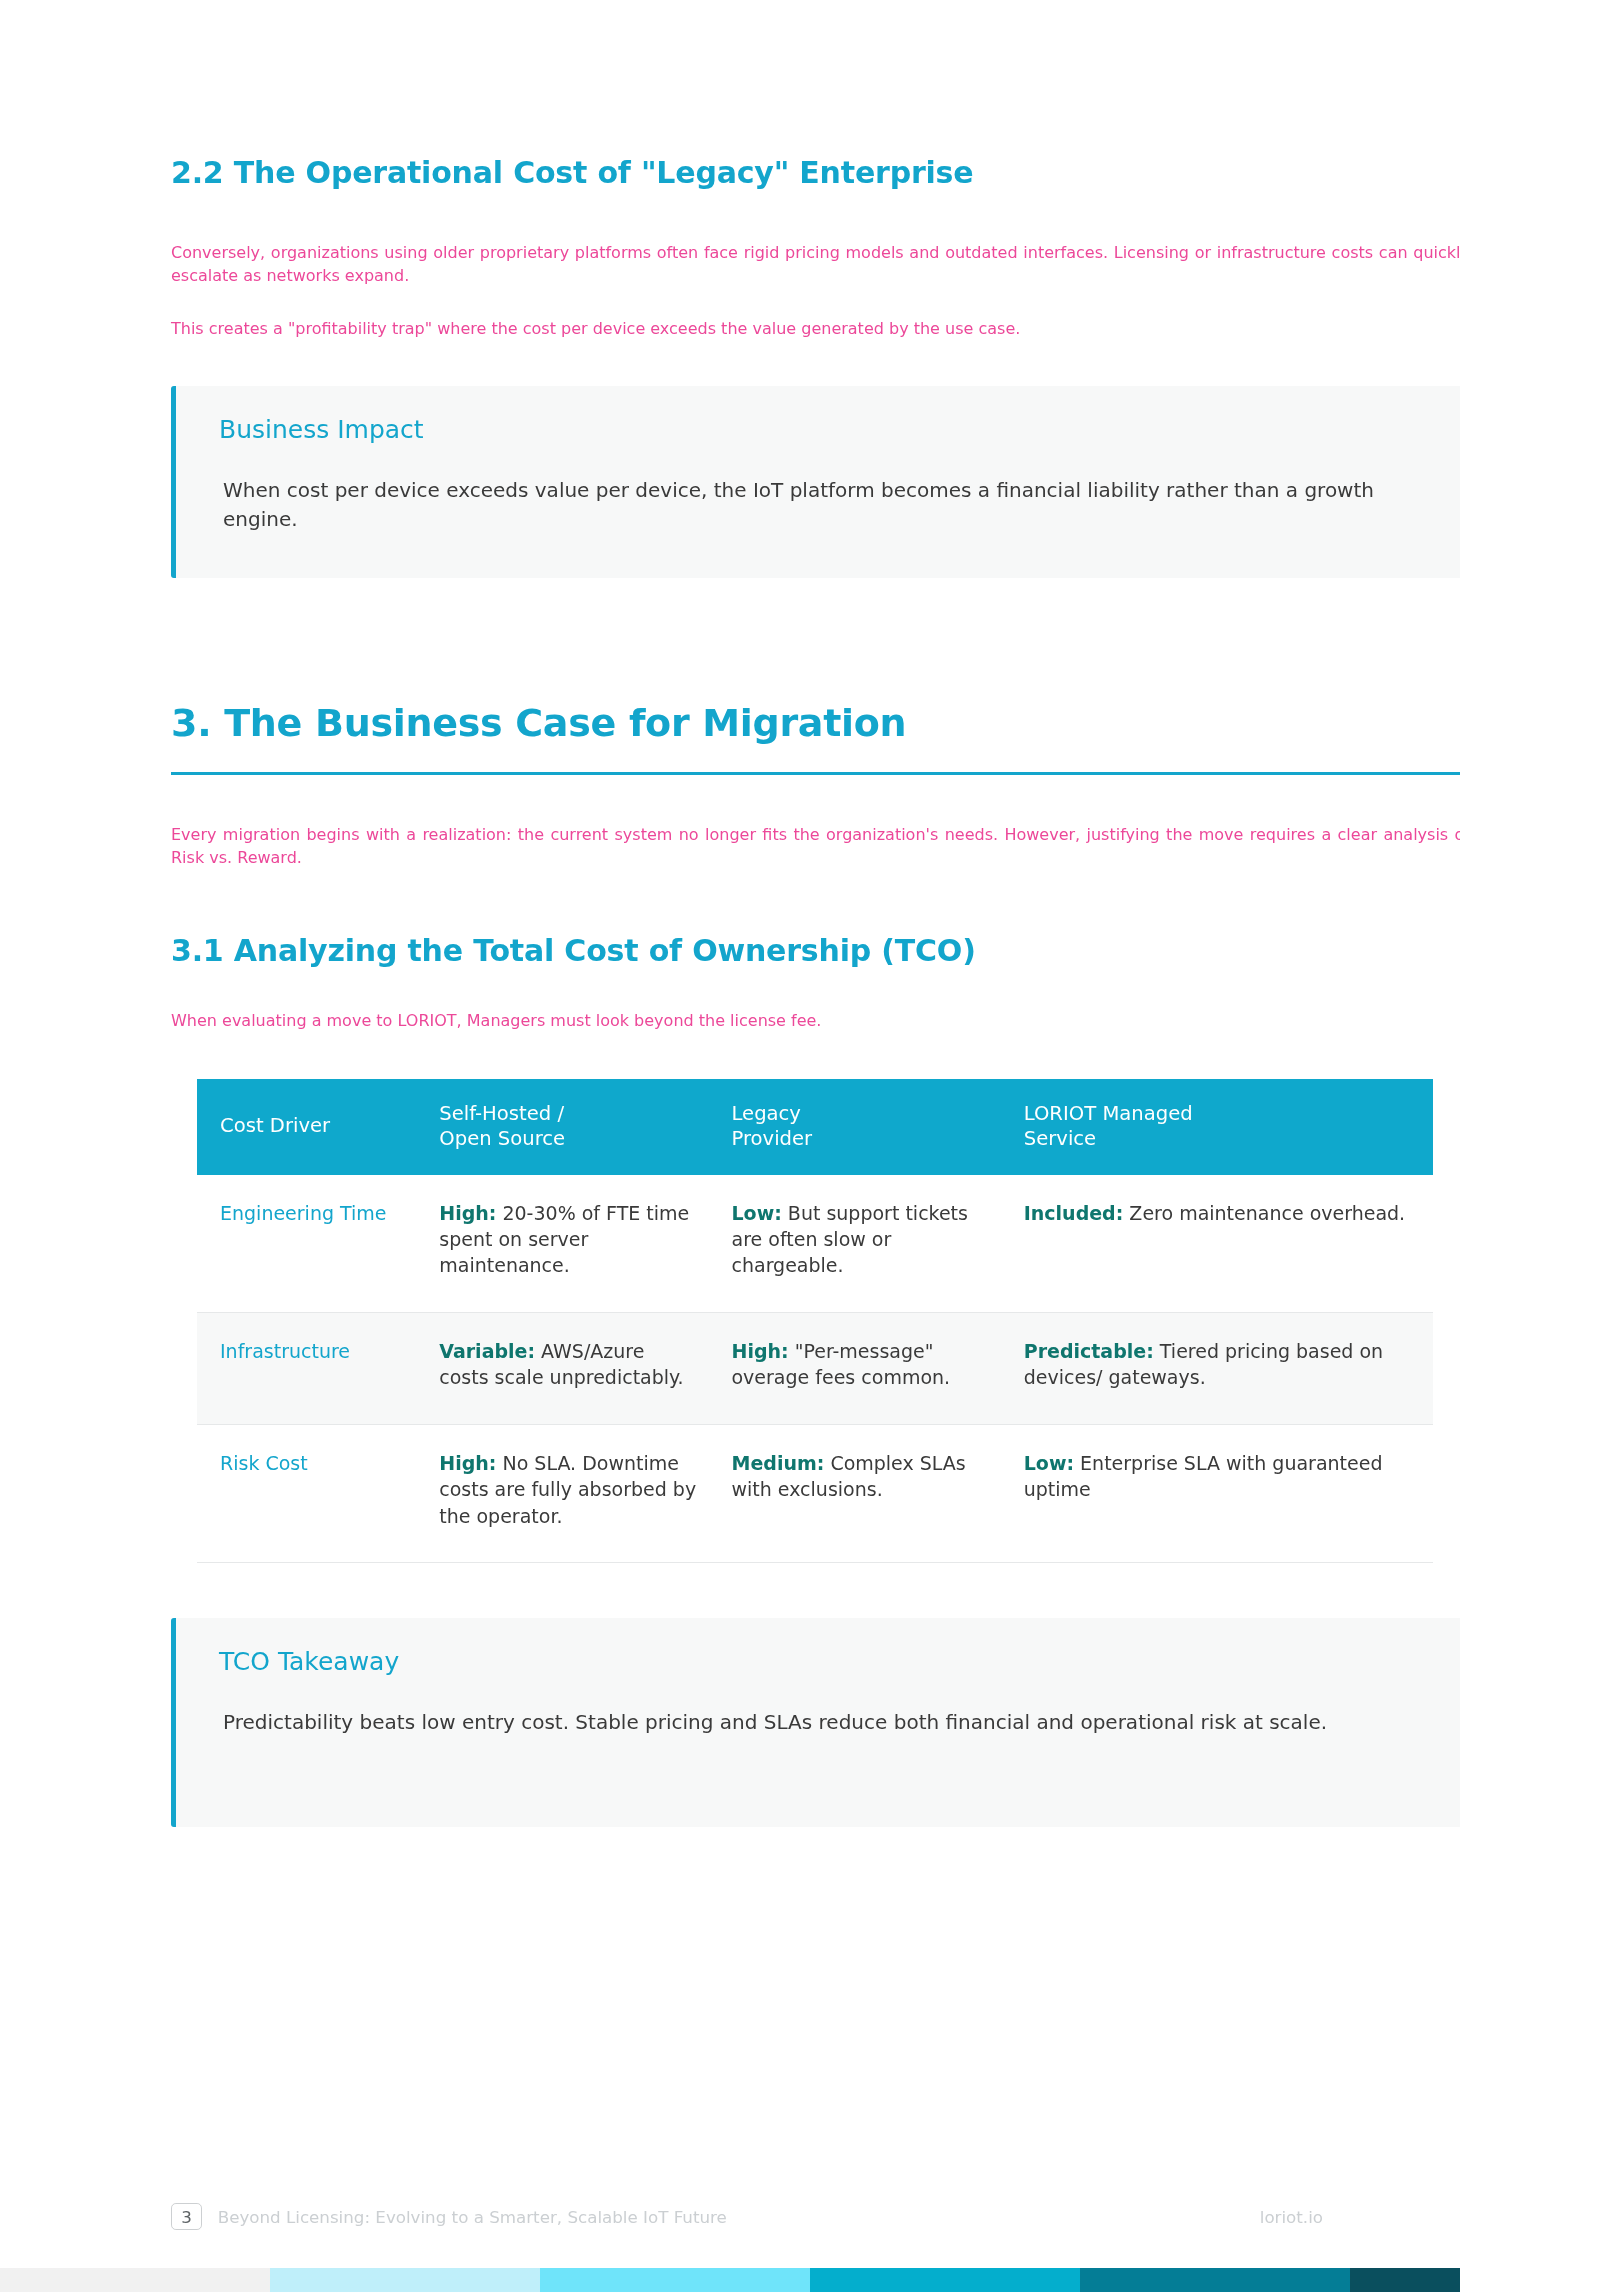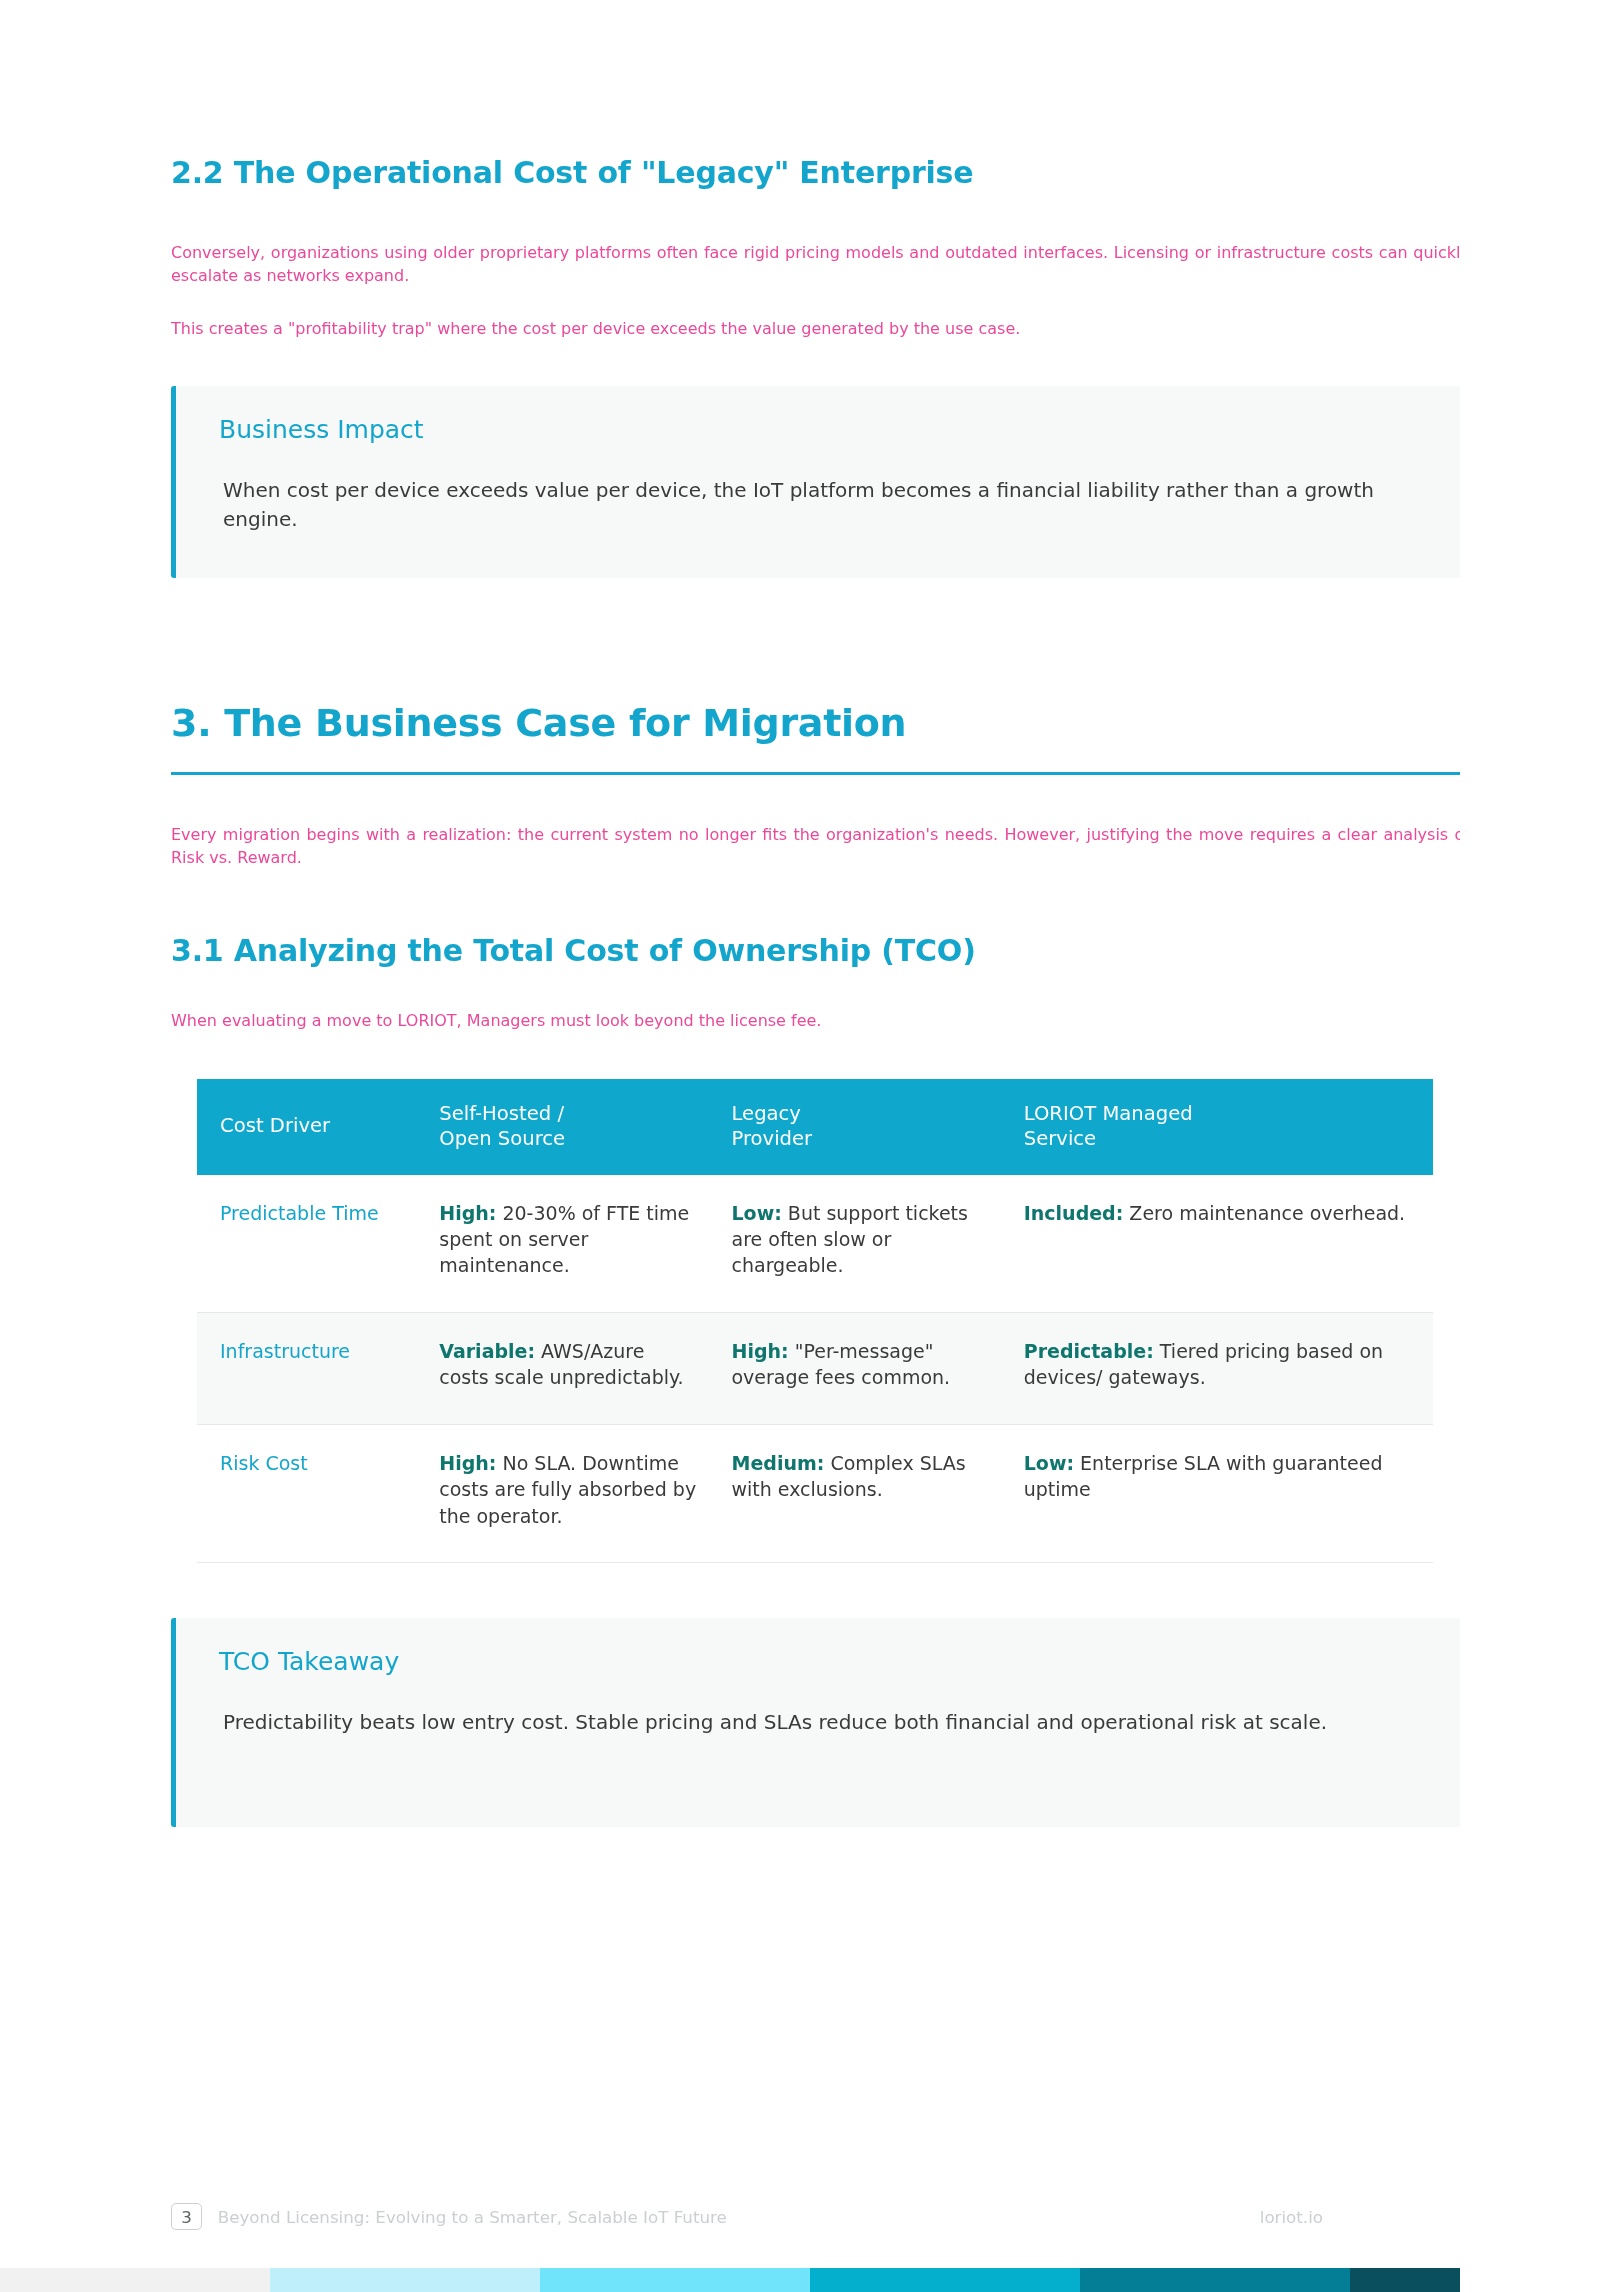--- a/index.html
+++ b/index.html
@@ -230,21 +230,21 @@
       <thead>
         <tr>
           <th class="col-driver">Cost Driver</th>
           <th>Self-Hosted /<br>Open Source</th>
           <th>Legacy<br>Provider</th>
           <th>LORIOT Managed<br>Service</th>
         </tr>
       </thead>
       <tbody>
         <tr>
-          <td class="driver-cell">Predictable Time</td>
+          <td class="driver-cell">Engineering Time</td>
           <td><b>High:</b><span> 20-30% of FTE time spent on server maintenance.</span></td>
           <td><b>Low:</b><span> But support tickets are often slow or chargeable.</span></td>
           <td><b>Included:</b><span> Zero maintenance overhead.</span></td>
         </tr>
         <tr class="alt">
           <td class="driver-cell">Infrastructure</td>
           <td><b>Variable:</b><span> AWS/Azure costs scale unpredictably.</span></td>
           <td><b>High:</b><span> "Per-message" overage fees common.</span></td>
           <td><b>Predictable:</b><span> Tiered pricing based on devices/ gateways.</span></td>
         </tr>

